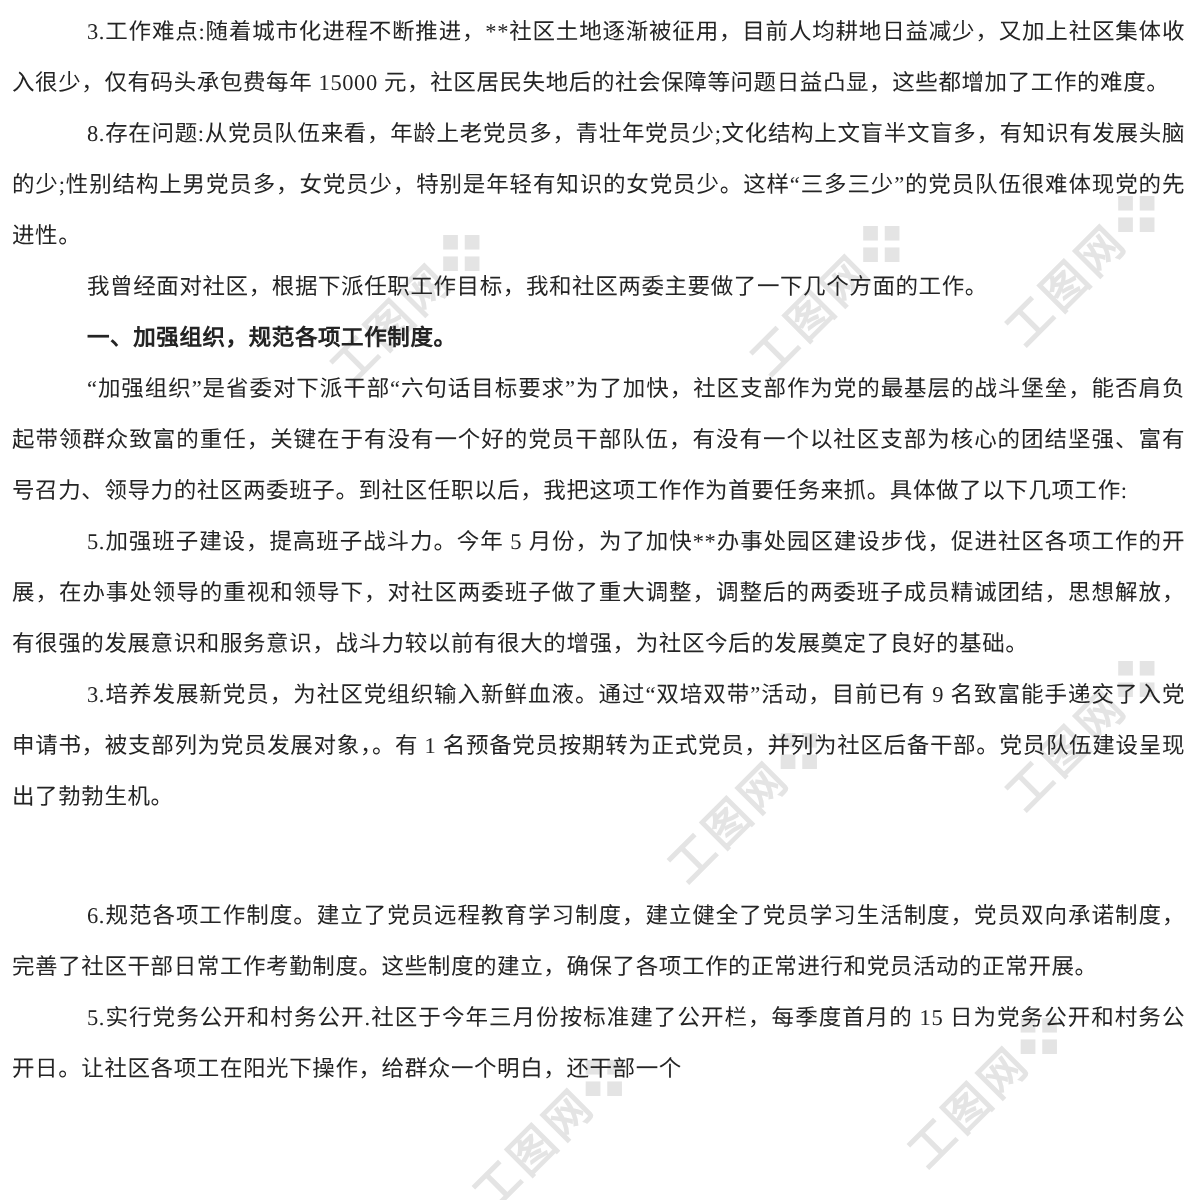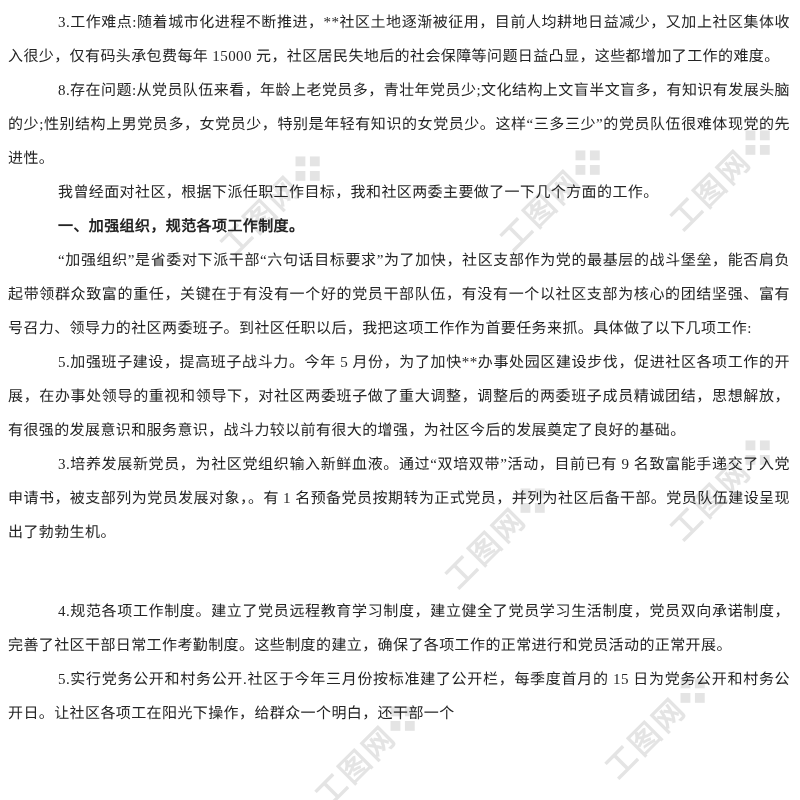--- a/index.html
+++ b/index.html
@@ -83,17 +83,17 @@
   </div>
 
   <div class="content">
     <p class="para">3.工作难点:随着城市化进程不断推进，**社区土地逐渐被征用，目前人均耕地日益减少，又加上社区集体收入很少，仅有码头承包费每年 15000 元，社区居民失地后的社会保障等问题日益凸显，这些都增加了工作的难度。</p>
     <p class="para">8.存在问题:从党员队伍来看，年龄上老党员多，青壮年党员少;文化结构上文盲半文盲多，有知识有发展头脑的少;性别结构上男党员多，女党员少，特别是年轻有知识的女党员少。这样“三多三少”的党员队伍很难体现党的先进性。</p>
     <p class="para">我曾经面对社区，根据下派任职工作目标，我和社区两委主要做了一下几个方面的工作。</p>
     <p class="para heading">一、加强组织，规范各项工作制度。</p>
     <p class="para">“加强组织”是省委对下派干部“六句话目标要求”为了加快，社区支部作为党的最基层的战斗堡垒，能否肩负起带领群众致富的重任，关键在于有没有一个好的党员干部队伍，有没有一个以社区支部为核心的团结坚强、富有号召力、领导力的社区两委班子。到社区任职以后，我把这项工作作为首要任务来抓。具体做了以下几项工作:</p>
     <p class="para">5.加强班子建设，提高班子战斗力。今年 5 月份，为了加快**办事处园区建设步伐，促进社区各项工作的开展，在办事处领导的重视和领导下，对社区两委班子做了重大调整，调整后的两委班子成员精诚团结，思想解放，有很强的发展意识和服务意识，战斗力较以前有很大的增强，为社区今后的发展奠定了良好的基础。</p>
     <p class="para">3.培养发展新党员，为社区党组织输入新鲜血液。通过“双培双带”活动，目前已有 9 名致富能手递交了入党申请书，被支部列为党员发展对象，。有 1 名预备党员按期转为正式党员，并列为社区后备干部。党员队伍建设呈现出了勃勃生机。</p>
-    <p class="para page-gap">4.规范各项工作制度。建立了党员远程教育学习制度，建立健全了党员学习生活制度，党员双向承诺制度，完善了社区干部日常工作考勤制度。这些制度的建立，确保了各项工作的正常进行和党员活动的正常开展。</p>
+    <p class="para page-gap">6.规范各项工作制度。建立了党员远程教育学习制度，建立健全了党员学习生活制度，党员双向承诺制度，完善了社区干部日常工作考勤制度。这些制度的建立，确保了各项工作的正常进行和党员活动的正常开展。</p>
     <p class="para">5.实行党务公开和村务公开.社区于今年三月份按标准建了公开栏，每季度首月的 15 日为党务公开和村务公开日。让社区各项工在阳光下操作，给群众一个明白，还干部一个</p>
   </div>
 
 </div>
 
 </body></html>

